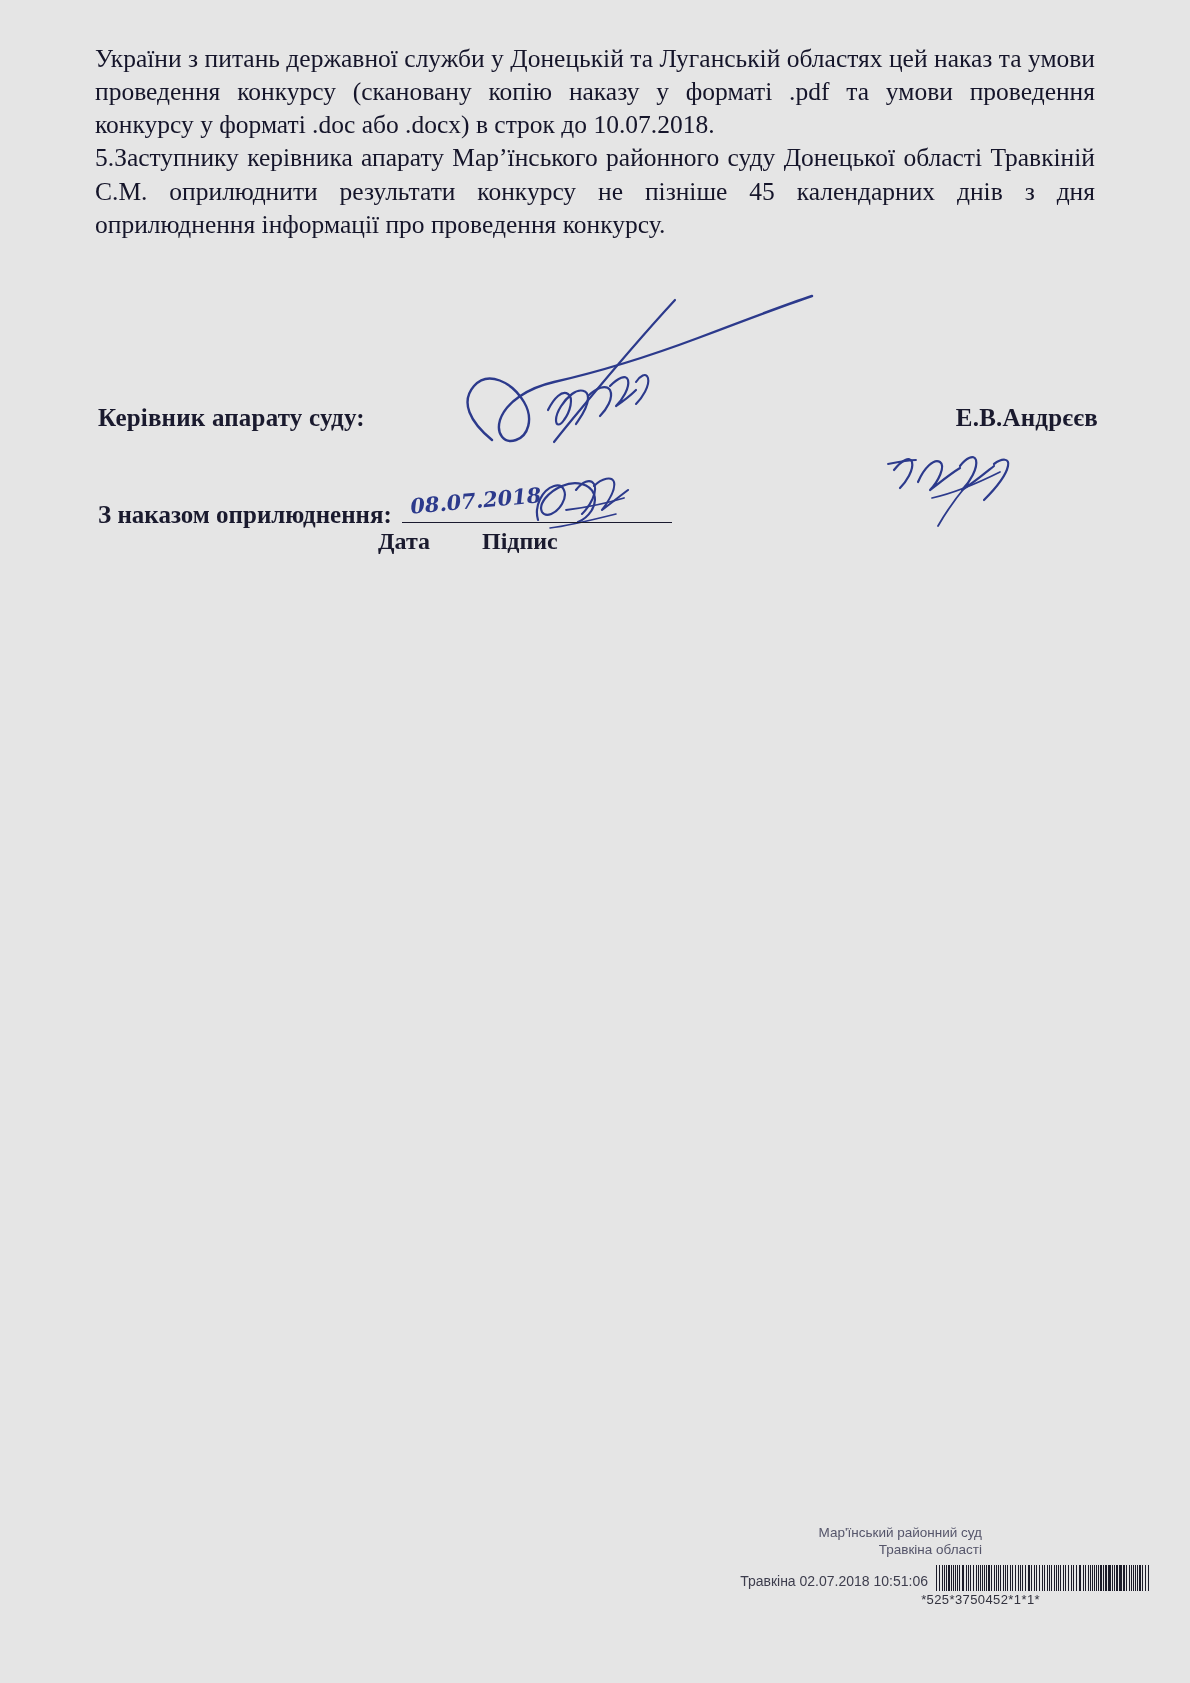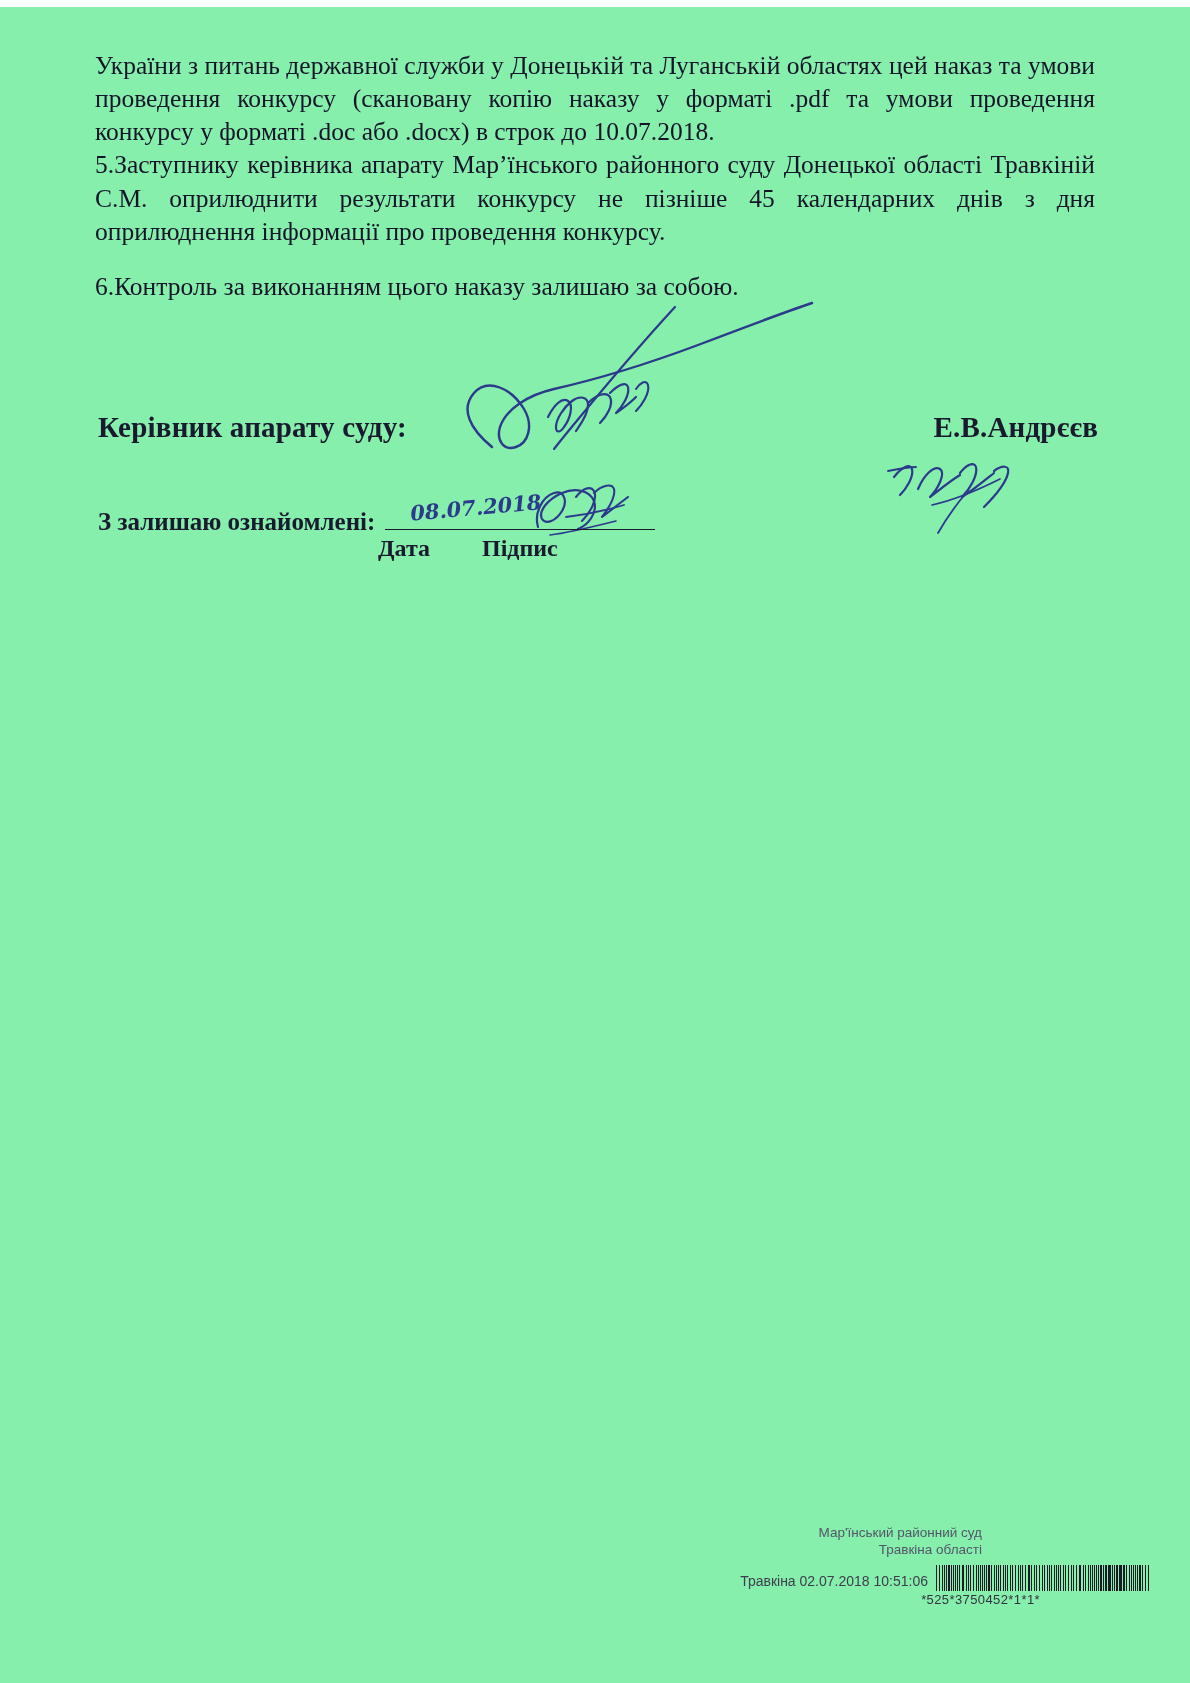--- a/index.html
+++ b/index.html
@@ -12,22 +12,21 @@
     height: 1683px;
     position: relative;
     font-family: "Liberation Serif", serif;
     color: #1a1a2e;
     overflow: hidden;
   }
 
   .page {
     position: absolute;
     inset: 0;
-    background: #86efac;
-    margin-top: 7px;
+    background: #e5e5e5;
   }
 
   
   .doc-body {
     position: absolute;
     left: 95px;
     top: 42px;
     width: 1000px;
     font-size: 25.5px;
     line-height: 1.30;
@@ -55,21 +54,21 @@
   }
 
   .sig-row-1 {
     position: absolute;
     left: 98px;
     top: 24px;
     width: 1000px;
     display: flex;
     justify-content: space-between;
     align-items: center;
-    font-size: 29px;
+    font-size: 25px;
     font-weight: bold;
     letter-spacing: 0.2px;
   }
 
   .sig-row-2 {
     position: absolute;
     left: 98px;
     top: 112px;
     width: 1010px;
     font-size: 25px;
@@ -174,21 +173,20 @@
   }
 </style>
 </head>
 <body>
 
 <div class="page">
 
   <div class="doc-body">
     <p class="para">України з питань державної служби у Донецькій та Луганській областях цей наказ та умови проведення конкурсу (скановану копію наказу у форматі .pdf та умови проведення конкурсу у форматі .doc або .docx) в строк до 10.07.2018.</p>
     <p class="para">5.Заступнику керівника апарату Мар’їнського районного суду Донецької області Травкіній С.М. оприлюднити результати конкурсу не пізніше 45 календарних днів з дня оприлюднення інформації про проведення  конкурсу.</p>
-    <p class="para gap">6.Контроль за виконанням цього наказу залишаю за собою.</p>
   </div>
 
   <div class="sign-area">
 
     <svg class="ink" style="left:430px; top:-90px;" width="430" height="170" viewBox="0 0 430 170">
       <path d="M245 10 C210 48 178 86 150 120 C135 138 124 152 124 152" stroke-width="2.2"></path>
       <path d="M62 150 C40 132 30 112 44 96 C58 80 82 92 94 112 C104 129 98 146 86 150 C74 154 66 144 70 130 C76 112 98 98 124 92 C168 82 220 66 268 48 C310 32 352 16 382 6" stroke-width="2.4"></path>
       <path d="M118 120 C124 108 132 100 138 104 C144 108 140 122 134 130 C130 136 126 136 126 130 C126 122 134 110 142 104 C150 98 158 100 158 108 C158 118 150 128 146 134" stroke-width="2.2"></path>
       <path d="M158 106 C166 98 176 94 180 100 C184 108 176 120 170 126" stroke-width="2.2"></path>
       <path d="M180 96 C188 88 196 84 198 90 C200 98 192 110 186 116 C192 112 200 106 206 100" stroke-width="2.2"></path>
@@ -214,21 +212,21 @@
       <path d="M14 28 C22 18 30 14 32 20 C34 28 26 40 20 46" stroke-width="2.2"></path>
       <path d="M8 22 C18 20 28 18 36 18" stroke-width="1.8"></path>
       <path d="M38 40 C44 26 54 16 60 20 C66 24 58 40 50 48 C58 42 70 32 80 26" stroke-width="2.2"></path>
       <path d="M80 24 C86 16 94 12 96 18 C98 26 90 40 82 48 C92 42 104 32 114 24" stroke-width="2.2"></path>
       <path d="M114 22 C122 16 130 16 128 24 C126 34 114 48 104 58" stroke-width="2.2"></path>
       <path d="M52 56 C70 52 96 42 120 30" stroke-width="1.7"></path>
       <path d="M58 84 C66 70 76 56 86 44" stroke-width="1.8"></path>
     </svg>
 
     <div class="sig-row-2">
-      <span class="ack-label">З залишаю ознайомлені:</span>
+      <span class="ack-label">З наказом оприлюднення:</span>
       <span class="ack-fields"></span>
     </div>
 
     <div class="sub-labels">
       <span>Дата</span>
       <span>Підпис</span>
     </div>
   </div>
 
   <div class="footer">

